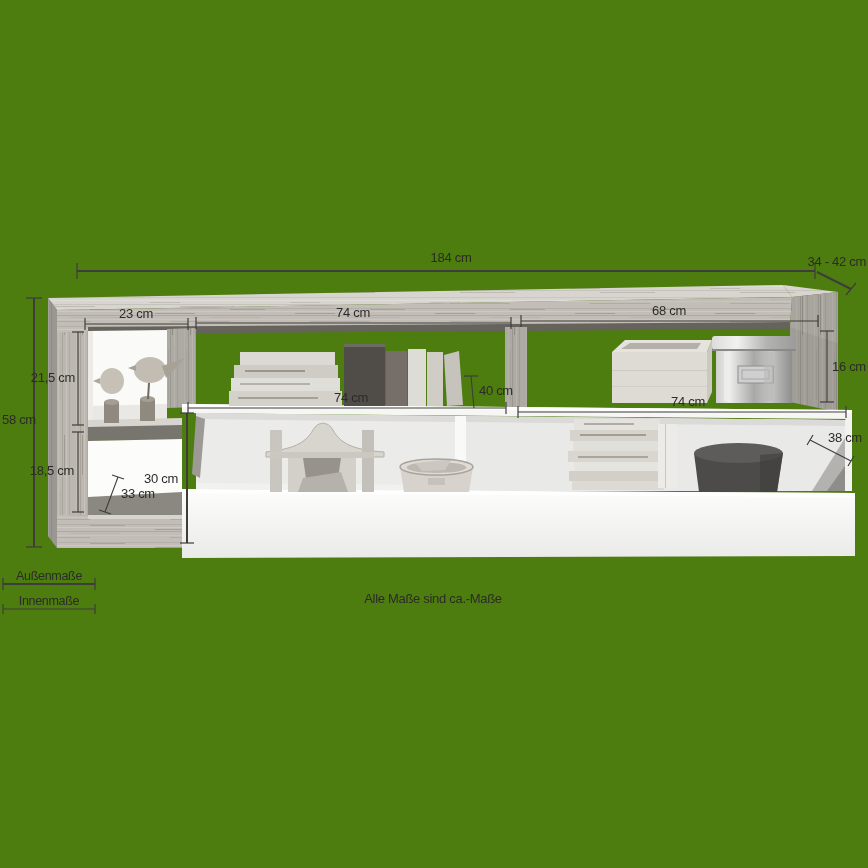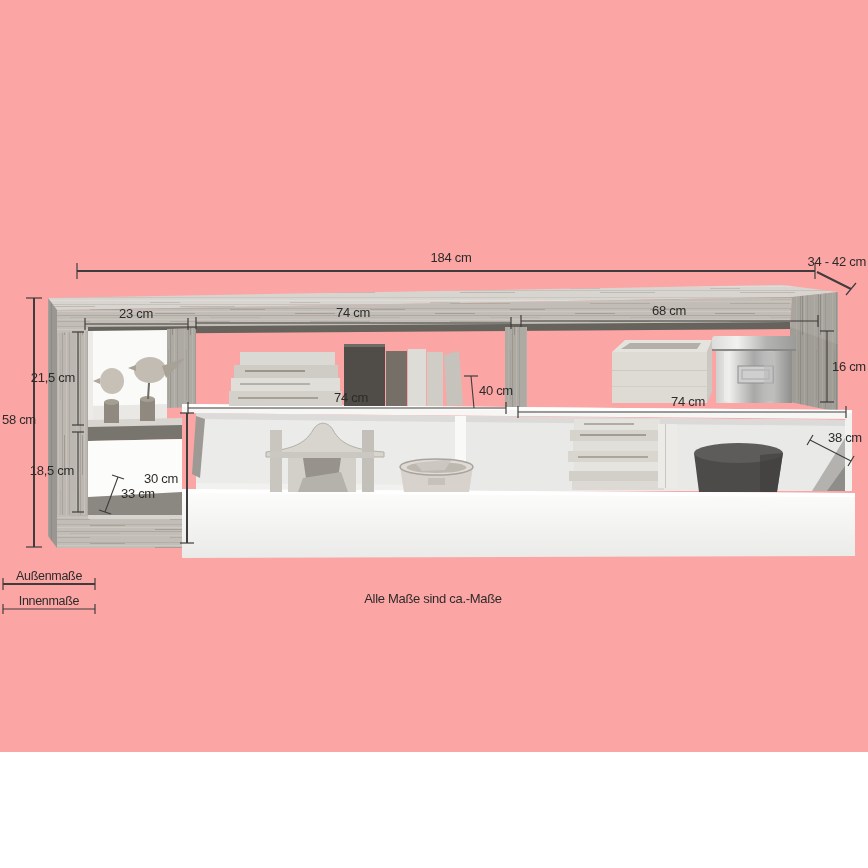--- a/index.html
+++ b/index.html
@@ -1,16 +1,16 @@
 <!DOCTYPE html>
 <html><head>
 <meta charset="utf-8">
 <style>
   html,body{margin:0;padding:0;background:#ffffff;}
-  .canvas{position:relative;width:868px;height:752px;background:#fca5a5;overflow:hidden;
+  .canvas{position:relative;width:868px;height:868px;background:#4d7c0f;overflow:hidden;
           font-family:"Liberation Sans", sans-serif;text-decoration:underline;}
   svg{display:block;}
   text.dim{font-family:"Liberation Sans", sans-serif;font-size:13px;fill:#2c2b29;letter-spacing:-0.3px;}
   text.dim.small{font-size:12.5px;}
   .dline{stroke:#3e3d3b;fill:none;}
   .outer{stroke-width:2;}
   .inner{stroke-width:1.1;}
   .tick{stroke:#3e3d3b;stroke-width:1.2;fill:none;}
 </style>
 </head>

